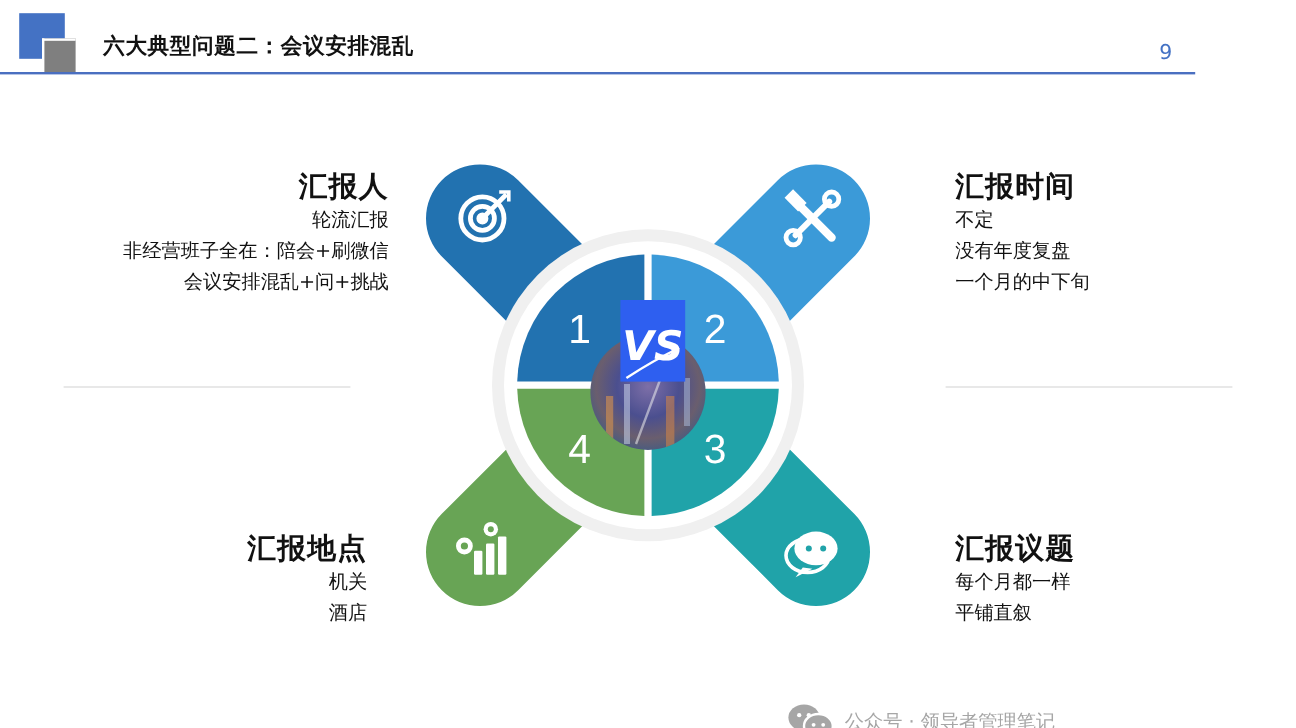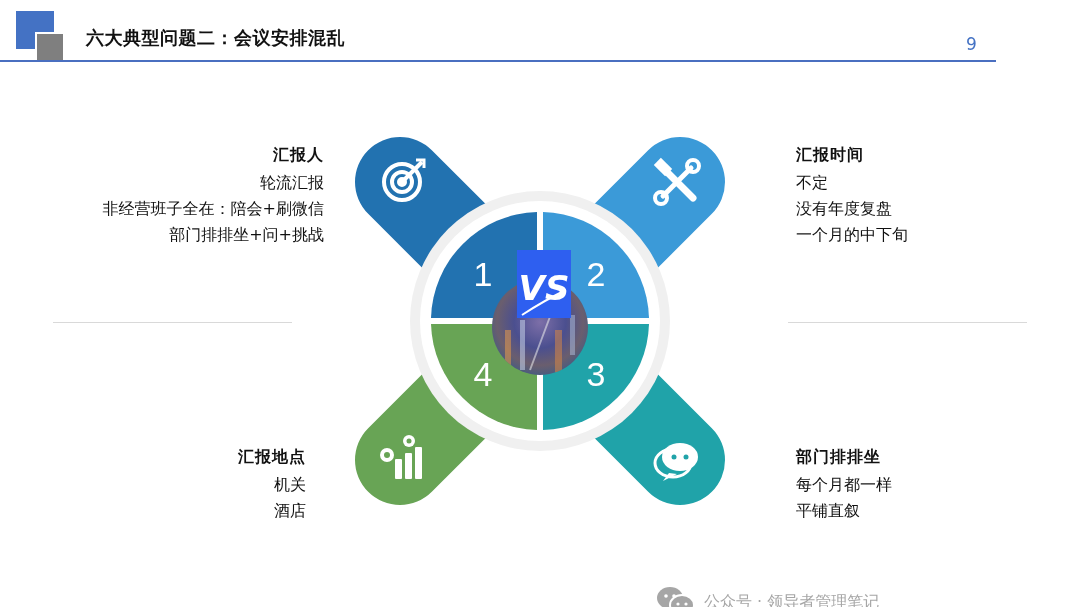--- a/index.html
+++ b/index.html
@@ -4,21 +4,21 @@
 <style>
   html,body{margin:0;padding:0;background:#fff;}
   body{width:1080px;height:607px;position:relative;overflow:hidden;font-family:"DejaVu Sans","Liberation Sans",sans-serif;}
   .sq1{position:absolute;left:16px;top:11px;width:38px;height:38px;background:#4472c4;}
   .sq2{position:absolute;left:35px;top:32px;width:26px;height:26px;background:#7f7f7f;border-top:2px solid #fff;border-left:2px solid #fff;}
   .title{position:absolute;left:86px;top:26px;font-size:18px;font-weight:bold;color:#111;letter-spacing:0.5px;}
   .pagenum{position:absolute;left:966px;top:34px;font-size:17px;color:#4472c4;}
   .hline{position:absolute;left:0;top:60px;width:996px;height:2px;background:#4a6fc0;}
   .divider{position:absolute;top:322px;height:1px;background:#d9d9d9;}
   .block{position:absolute;font-size:16px;color:#111;line-height:26px;}
-  .block .h{font-size:16px;font-weight:bold;line-height:30px;letter-spacing:1px;}
+  .block .h{font-size:24px;font-weight:bold;line-height:30px;letter-spacing:1px;}
   .right-align{text-align:right;}
   .diagram{position:absolute;left:0;top:0;width:1080px;height:607px;}
   .watermark{position:absolute;left:656px;top:547px;display:flex;align-items:center;gap:8px;color:#a6a6a6;font-size:16px;margin-top:39px;}
 </style>
 </head>
 <body>
 
 <div class="sq1"></div>
 <div class="sq2"></div>
 <div class="title">六大典型问题二：会议安排混乱</div>
@@ -112,38 +112,38 @@
     <path d="M-8 14 L-14 22 L0 15 Z"></path>
     <circle cx="-3" cy="-2" r="2.5" fill="#20a3a9"></circle>
     <circle cx="9" cy="-2" r="2.5" fill="#20a3a9"></circle>
   </g>
 </svg>
 
 <div class="block right-align" style="right:756px;top:140px;">
   <div class="h">汇报人</div>
   <div>轮流汇报</div>
   <div>非经营班子全在：陪会+刷微信</div>
-  <div>部门排排坐+问+挑战</div>
+  <div>会议安排混乱+问+挑战</div>
 </div>
 
 <div class="block" style="left:796px;top:140px;">
   <div class="h">汇报时间</div>
   <div>不定</div>
   <div>没有年度复盘</div>
   <div>一个月的中下旬</div>
 </div>
 
 <div class="block right-align" style="right:774px;top:442px;">
   <div class="h">汇报地点</div>
   <div>机关</div>
   <div>酒店</div>
 </div>
 
 <div class="block" style="left:796px;top:442px;">
-  <div class="h">部门排排坐</div>
+  <div class="h">汇报议题</div>
   <div>每个月都一样</div>
   <div>平铺直叙</div>
 </div>
 
 <div class="watermark">
   <svg width="40" height="32" viewBox="0 0 40 32">
     <ellipse cx="14" cy="12" rx="13" ry="11" fill="#a6a6a6"></ellipse>
     <ellipse cx="26" cy="19" rx="12" ry="10" fill="#a6a6a6" stroke="#fff" stroke-width="2"></ellipse>
     <circle cx="10" cy="10" r="1.8" fill="#fff"></circle>
       <circle cx="18" cy="10" r="1.8" fill="#fff"></circle>

